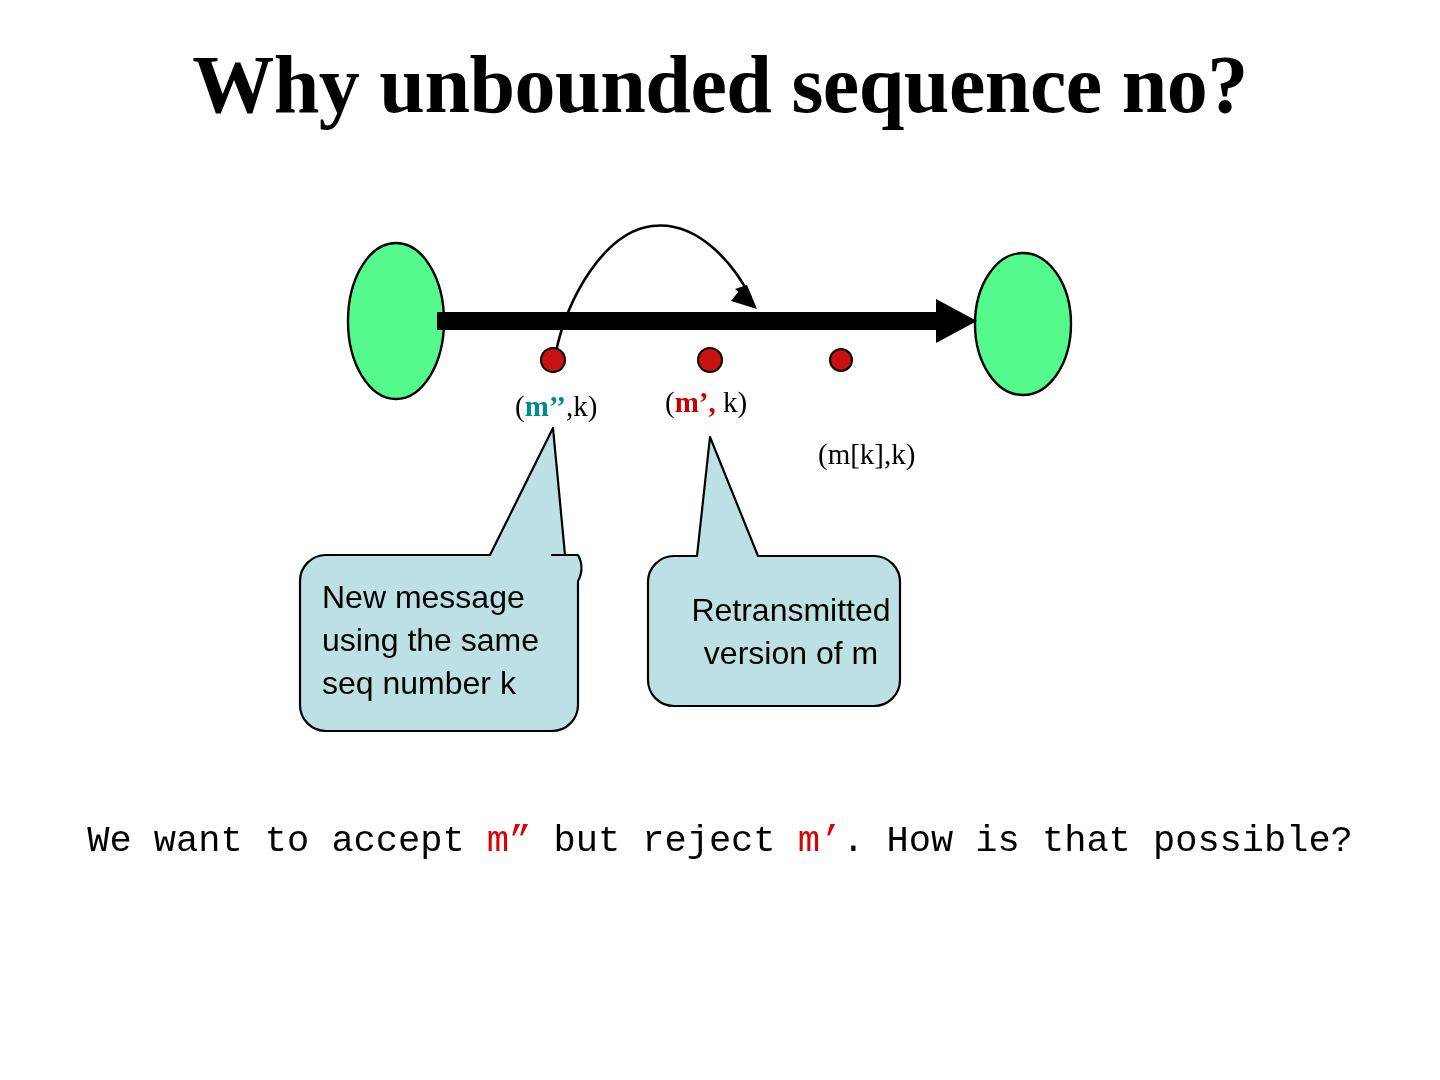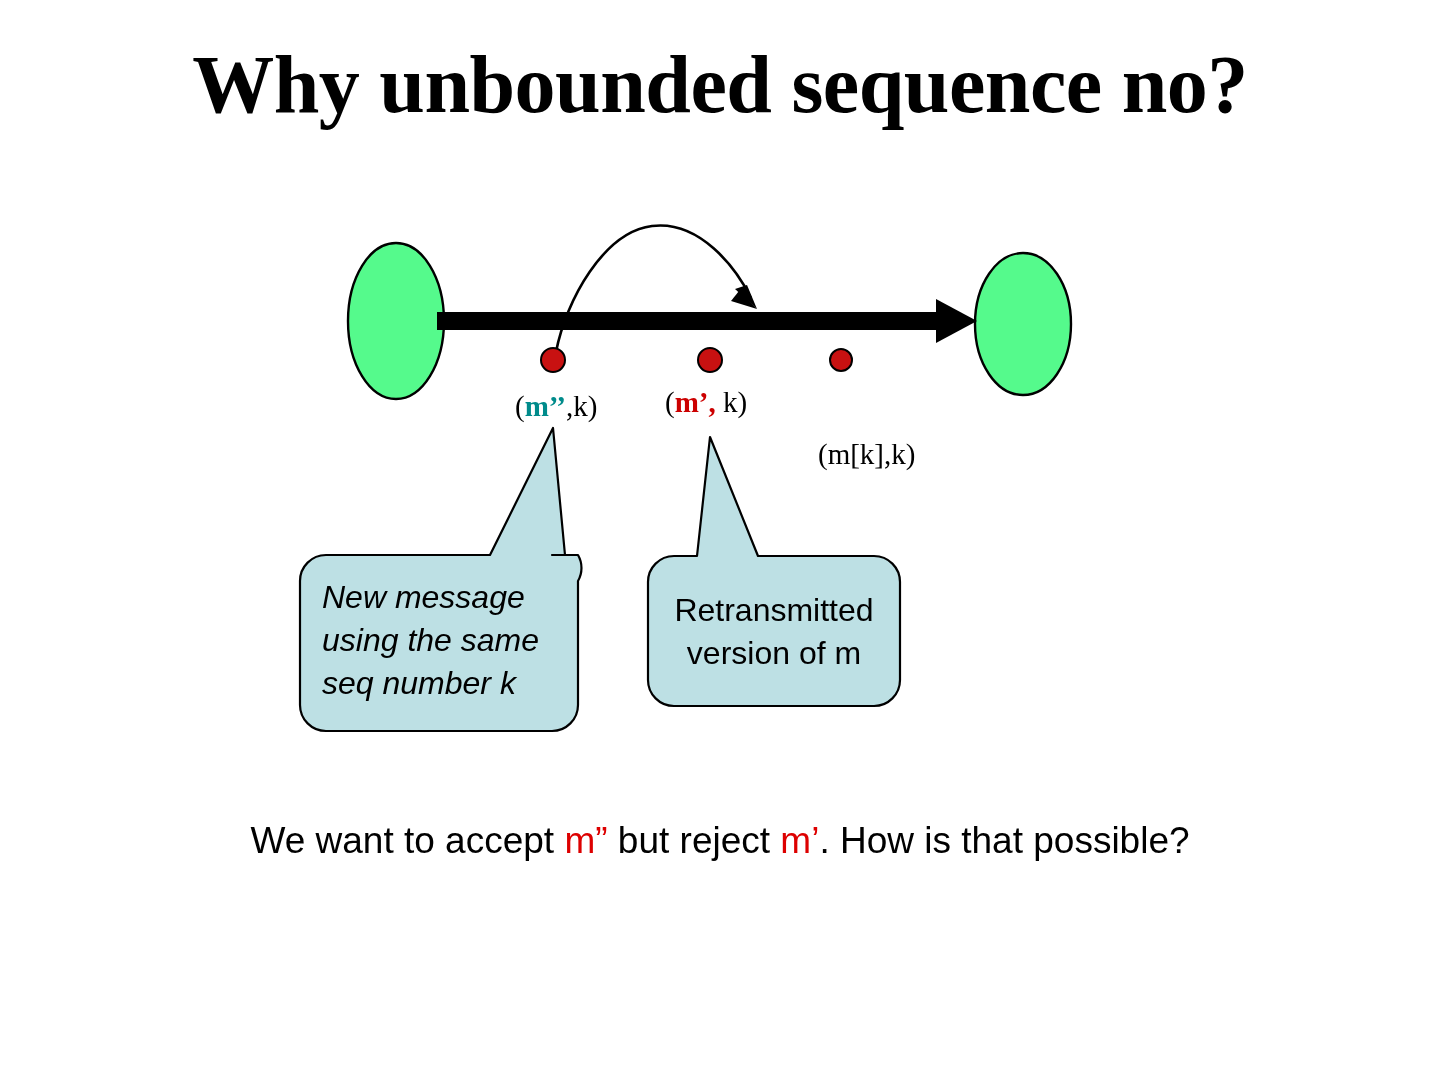--- a/index.html
+++ b/index.html
@@ -73,31 +73,31 @@
 
   
   .callout-text {
     position: absolute;
     font-family: "Liberation Sans", sans-serif;
     font-size: 32px;
     line-height: 43px;
     color: #000000;
     white-space: pre-line;
   }
-  #callout-text-0 { left: 322px; top: 576px; width: 256px; font-style: italic; }
-  #callout-text-1 { left: 650px; top: 589px; width: 248px; text-align: center; }
+  #callout-text-0 { left: 322px; top: 576px; width: 256px; }
+  #callout-text-1 { left: 650px; top: 589px; width: 248px; text-align: center; padding-left: 17px; }
 
   
   .bottom-question {
     position: absolute;
     left: 0;
     top: 820px;
     width: 1440px;
     text-align: center;
-    font-family: Liberation Sans, sans-serif;
+    font-family: Liberation Mono, monospace;
     font-size: 37px;
     line-height: 1.15;
     color: #000000;
     white-space: nowrap;
   }
   .bottom-question .hl-red { color: #dd0000; }
 </style>
 </head>
 <body>
 

